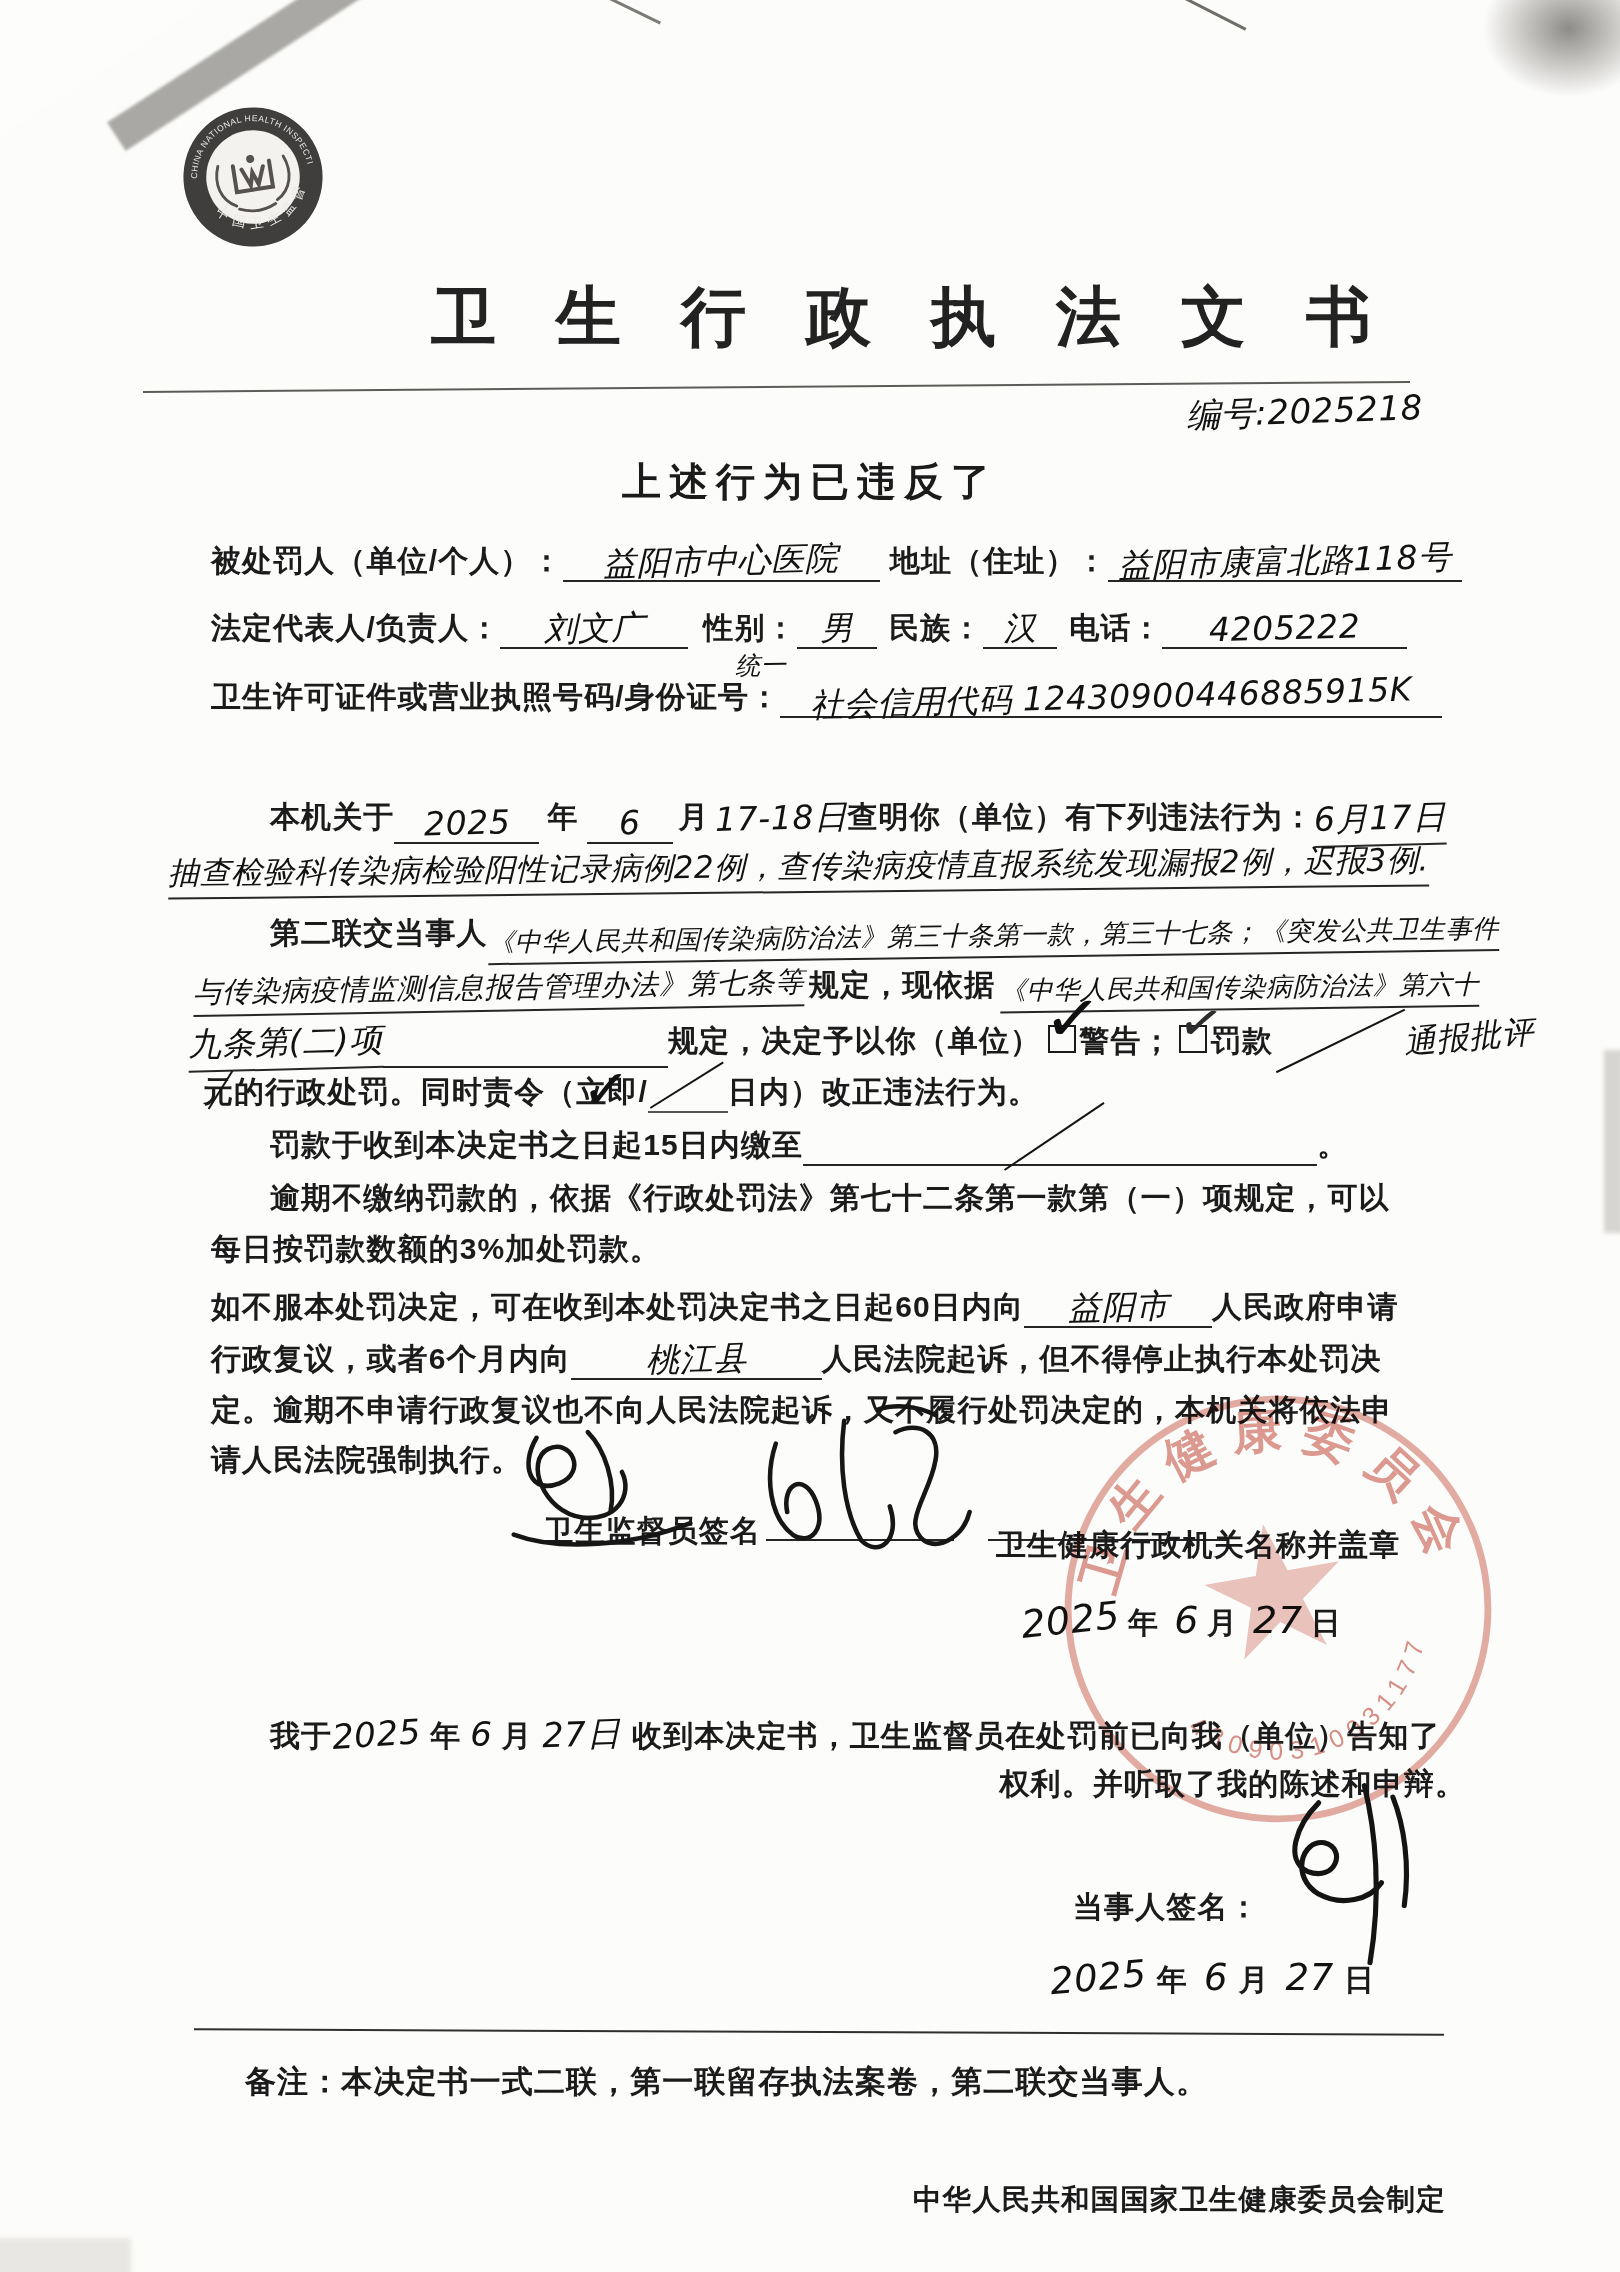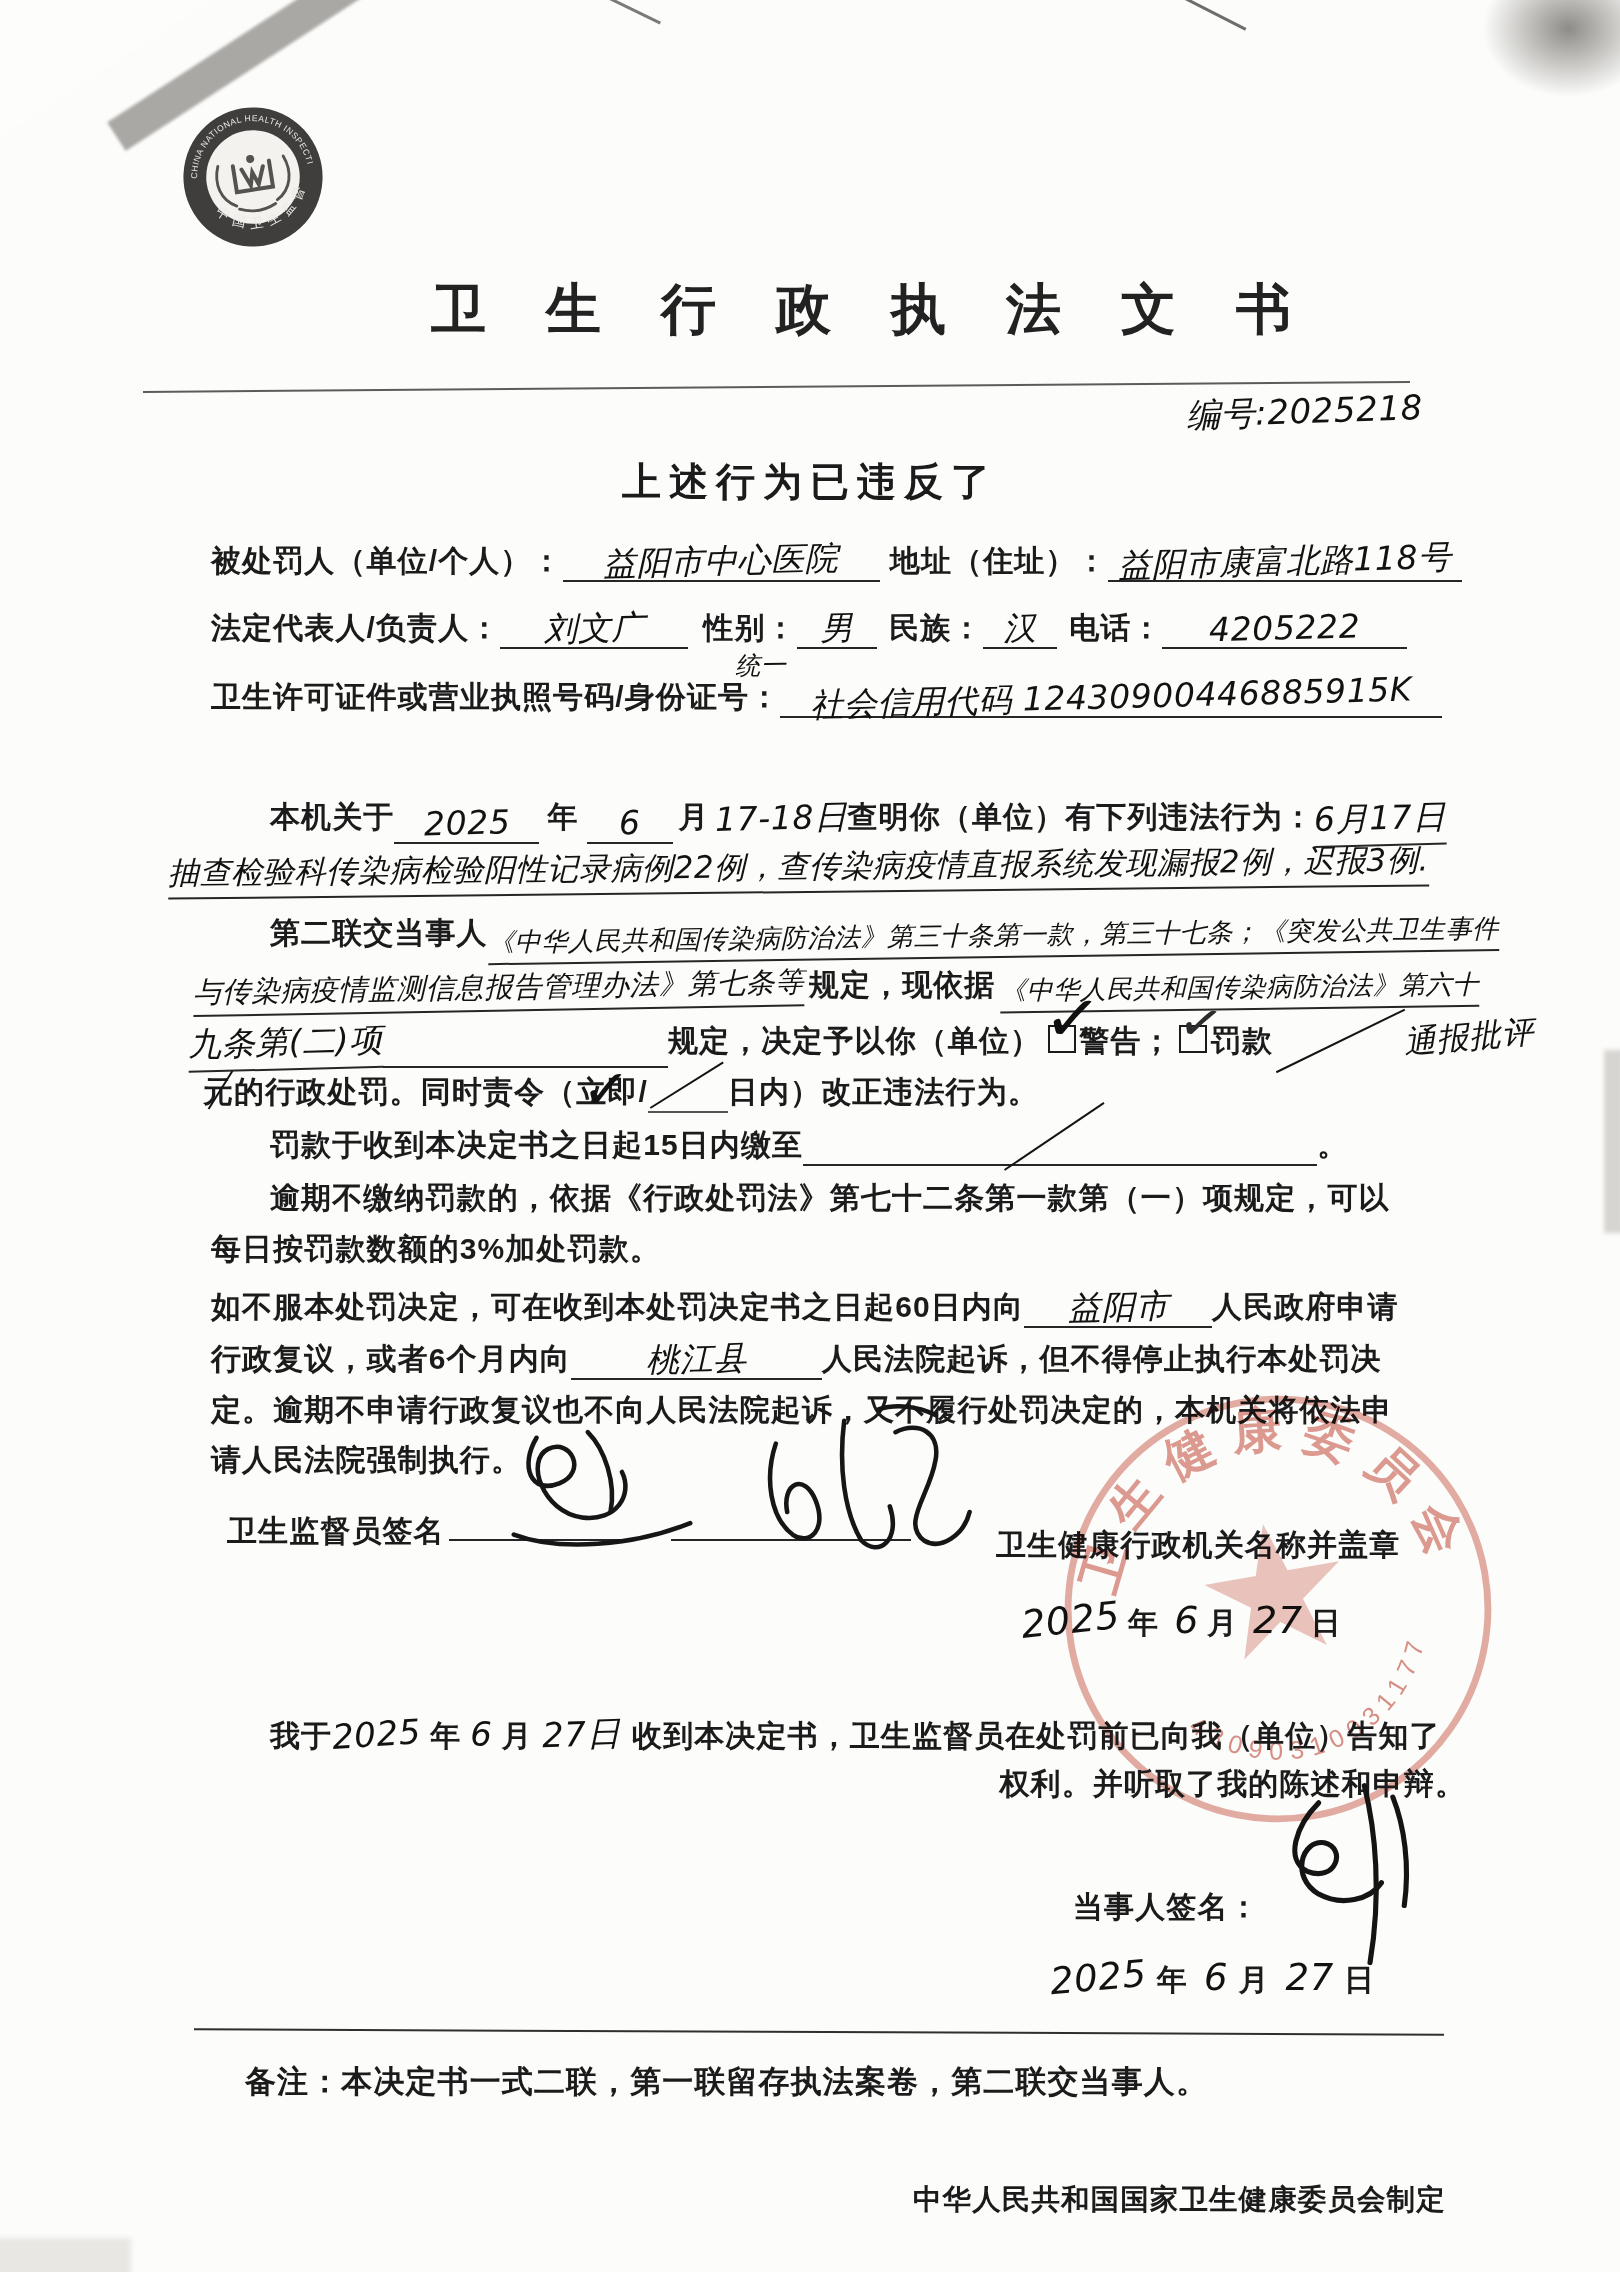--- a/index.html
+++ b/index.html
@@ -15,21 +15,21 @@
   .hw-s{font-size:26px;display:inline-block;transform:rotate(-0.8deg) translateY(1.1px);}
   .bl{display:inline-block;border-bottom:2.3px solid #262626;text-align:center;vertical-align:bottom;
       height:38px;line-height:34px;}
   .ul{border-bottom:2.3px solid #262626;padding-bottom:3.4px;}
   .cb{display:inline-block;width:24px;height:24px;border:2.3px solid #1b1b1b;vertical-align:-2.3px;
       margin:0 3.4px 0 6.8px;position:relative;}
   .cb .mark{position:absolute;left:-5.7px;top:-42px;font-size:68px;font-weight:400;color:#101010;
       font-family:"DejaVu Sans",sans-serif;transform:rotate(6deg);line-height:1;}
   .cb .mark.light{font-size:52px;top:-30px;left:-2.3px;color:#2c2c2c;transform:rotate(12deg);}
   .slash{display:inline-block;border-top:2.3px solid #141414;height:0;vertical-align:middle;}
-  .title{position:absolute;left:431px;top:273px;font-size:55px;font-weight:700;letter-spacing:60px;
+  .title{position:absolute;left:431px;top:273px;font-size:65px;font-weight:700;letter-spacing:60px;
       font-family:"Liberation Serif","DejaVu Serif",serif;color:#222;}
   .title-rule{position:absolute;left:143px;top:386px;width:1267px;height:2.3px;background:#5d5b58;
       transform:rotate(-0.45deg);}
   .docnum{position:absolute;left:1186px;top:389px;font-size:34px;}
   .heading{position:absolute;left:622px;top:455px;font-size:39px;font-weight:700;letter-spacing:8px;}
   .sigline{display:inline-block;border-bottom:2.3px solid #262626;height:5.7px;}
   .art{position:absolute;pointer-events:none;}
   svg text{font-family:"Liberation Sans","DejaVu Sans",sans-serif;}
   .stampwrap{position:absolute;left:1047px;top:1378px;width:462px;height:462px;
       transform:rotate(-10deg);mix-blend-mode:multiply;opacity:.85;}
@@ -128,21 +128,21 @@
   <div class="ln" style="top:1339px;">
     <span>行政复议，或者6个月内向</span><span class="bl" style="width:251px;"><span class="hw hw-b">桃江县</span></span><span>人民法院起诉，但不得停止执行本处罚决</span>
   </div>
   <div class="ln" style="top:1390px;">
     <span>定。逾期不申请行政复议也不向人民法院起诉，又不履行处罚决定的，本机关将依法申</span>
   </div>
   <div class="ln" style="top:1440px;">
     <span>请人民法院强制执行。</span>
   </div>
 
-  <div class="ln" style="top:1511px;left:227px;">
+  <div class="ln" style="top:1511px;left:258px;text-align:center;">
     <span>卫生监督员签名</span><span class="sigline" style="width:188px;margin-left:4.6px;"></span><span class="sigline" style="width:240px;margin-left:34px;"></span>
   </div>
   <svg class="abs" style="left:502px;top:1415px;" width="200" height="148" viewBox="0 0 350 260">
     <g fill="none" stroke="#161616" stroke-width="8" stroke-linecap="round">
       <path d="M60,40 C30,90 50,140 100,120 C150,100 120,40 80,60 C40,80 70,170 140,180 C200,188 230,140 210,100"></path>
       <path d="M150,30 C180,60 200,120 190,170"></path>
       <path d="M20,210 C100,240 230,230 330,190"></path>
     </g>
   </svg>
   <svg class="abs" style="left:747px;top:1398px;" width="240" height="171" viewBox="0 0 420 300">

